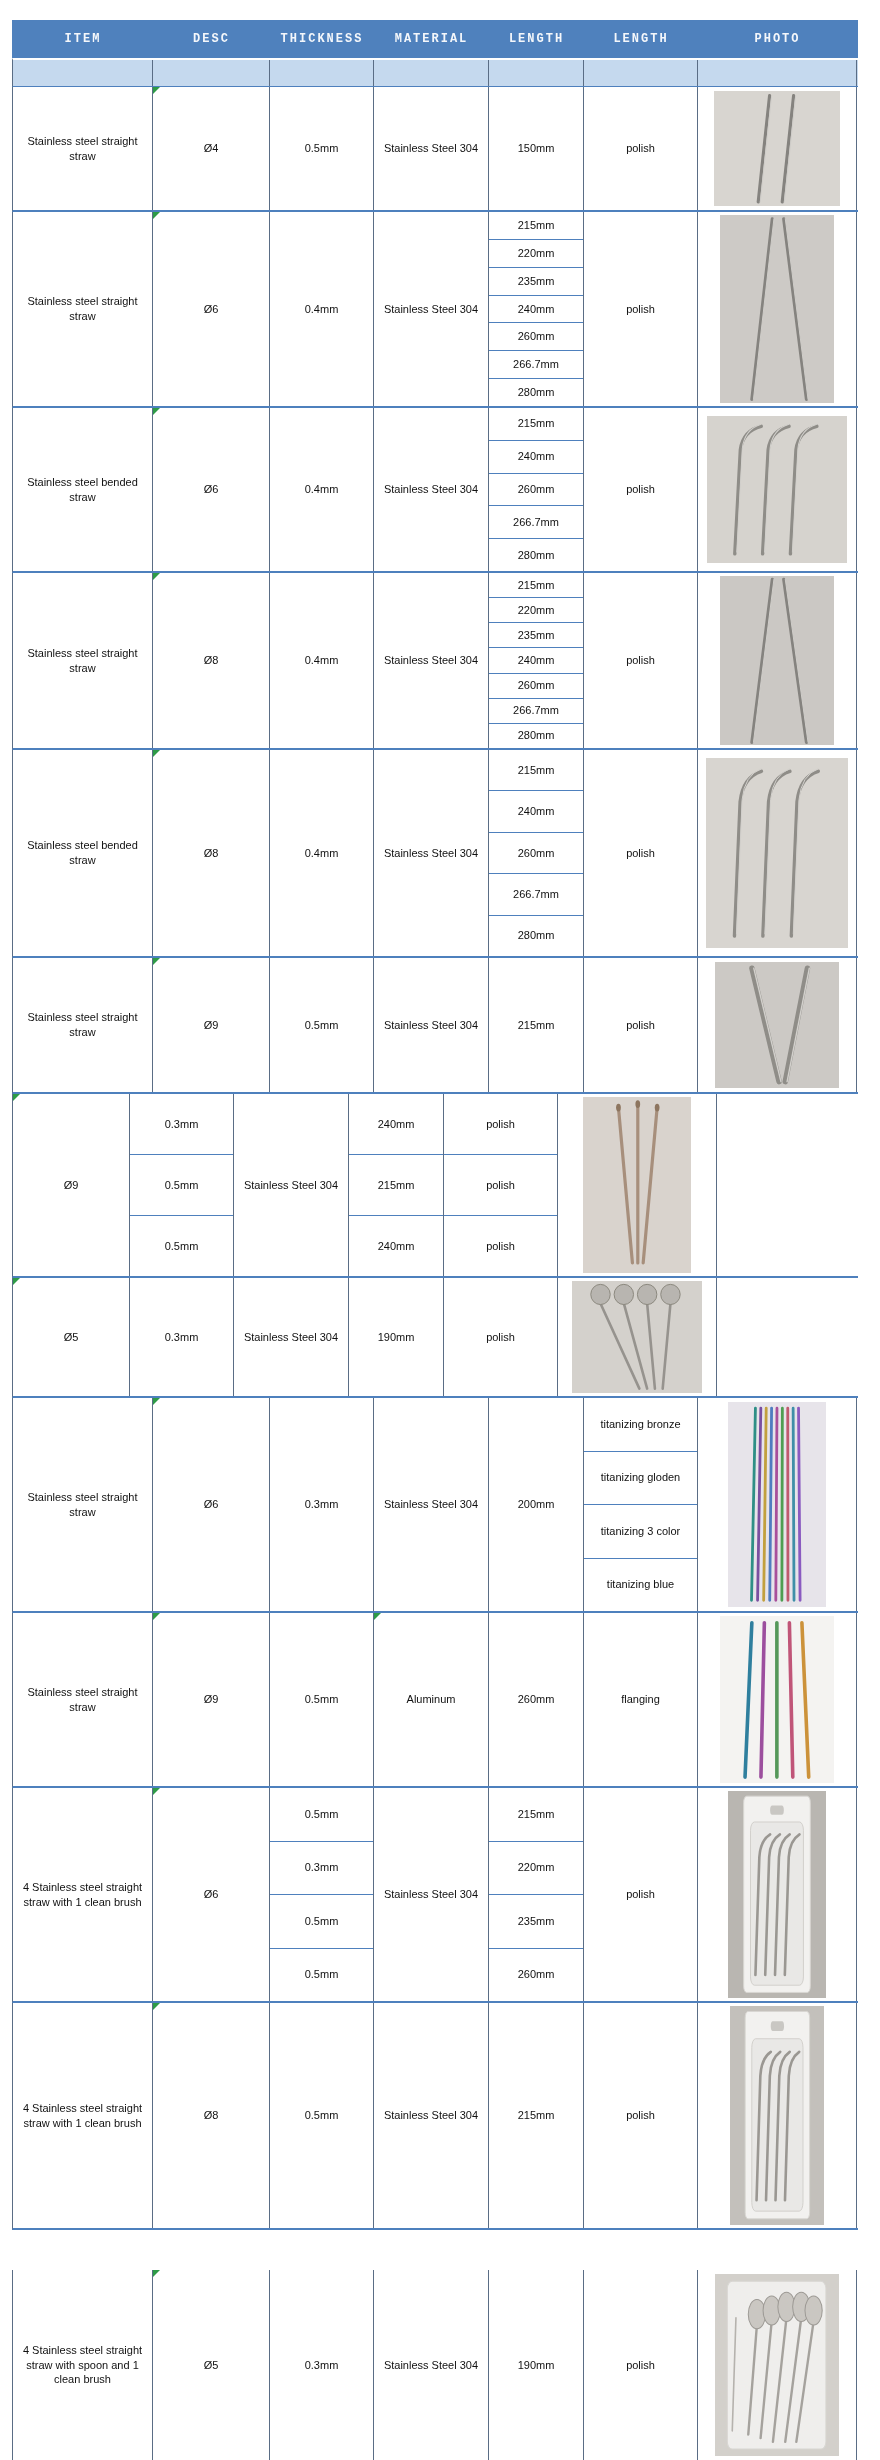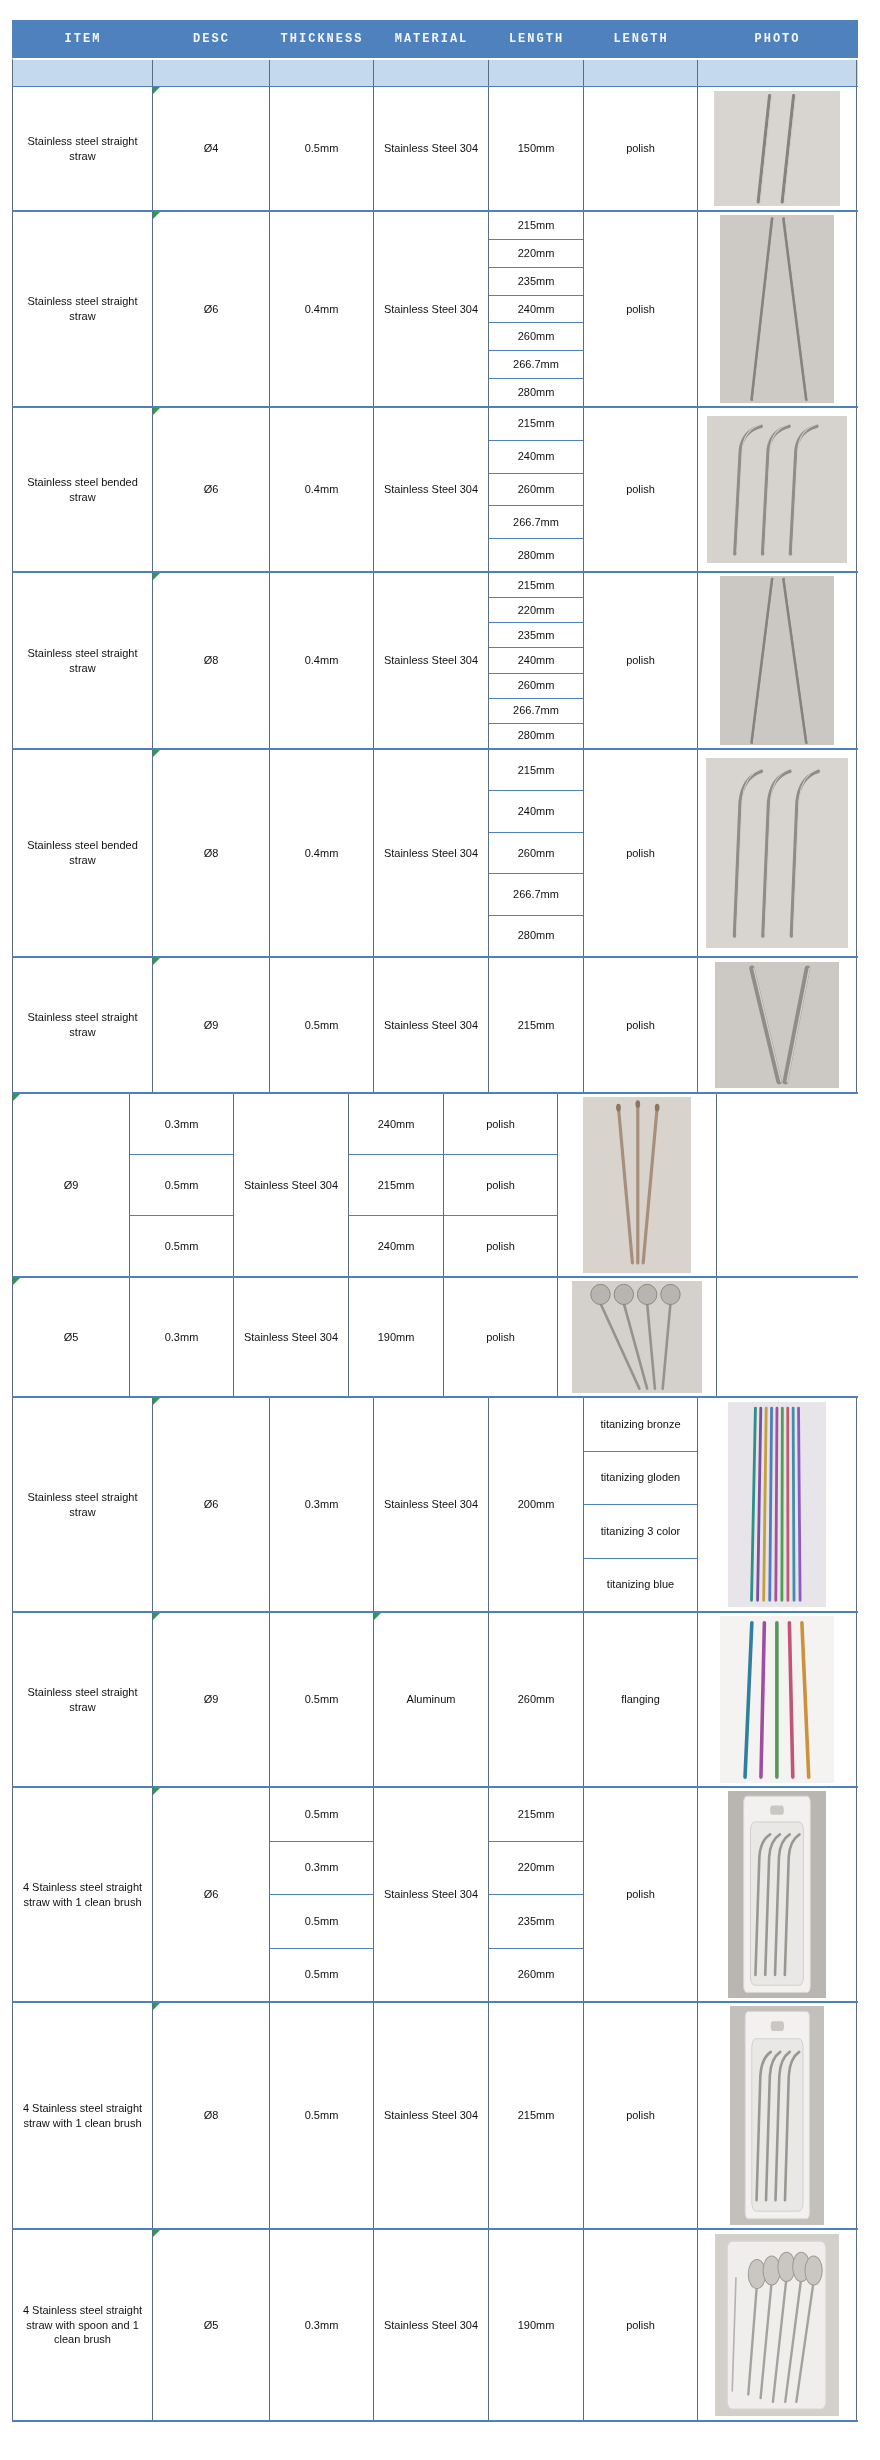--- a/index.html
+++ b/index.html
@@ -510,21 +510,21 @@
                 <rect x="23" y="15" width="54" height="79" rx="4" fill="#e9e8e6" stroke="#d2d0cc" stroke-width="1" vector-effect="non-scaling-stroke"></rect>
                 <path d="M43,21 Q33,24 32,32 L28,89" fill="none" stroke="#9a9792" stroke-width="2.6" stroke-linecap="round" vector-effect="non-scaling-stroke"></path>
                 <path d="M53,21 Q43,24 42,32 L38,89" fill="none" stroke="#9a9792" stroke-width="2.6" stroke-linecap="round" vector-effect="non-scaling-stroke"></path>
                 <path d="M63,21 Q53,24 52,32 L48,89" fill="none" stroke="#9a9792" stroke-width="2.6" stroke-linecap="round" vector-effect="non-scaling-stroke"></path>
                 <path d="M73,21 Q63,24 62,32 L58,89" fill="none" stroke="#9a9792" stroke-width="2.6" stroke-linecap="round" vector-effect="non-scaling-stroke"></path>
               </svg>
             </div>
           </div>
         </div>
       </div>
-      <div class="row" style="height: 190px;">
+      <div class="row" style="height: 190px; margin-top: 40px;">
         <div class="cell " style="width: 140px;">
           <span>4 Stainless steel straight straw with spoon and 1 clean brush</span>
         </div>
         <div class="cell " style="width: 117px;">
           <span class="flag"></span>
           <span>Ø5</span>
         </div>
         <div class="cell stack" style="width: 104px;">
           <div class="sub">0.3mm</div>
         </div>

